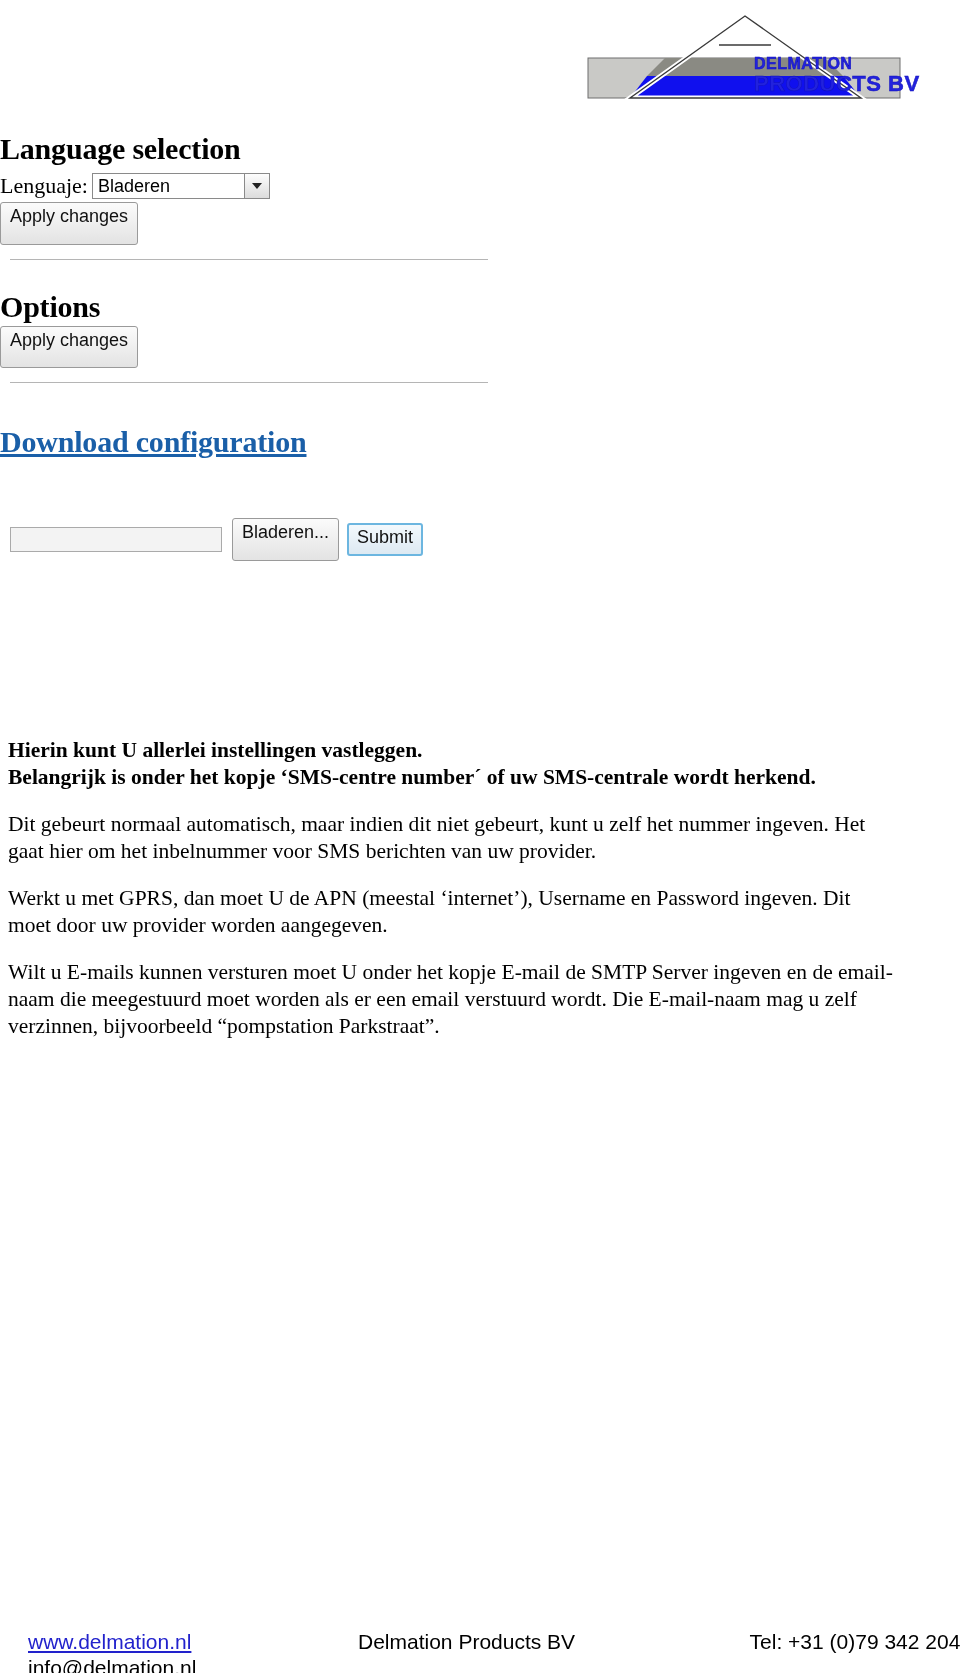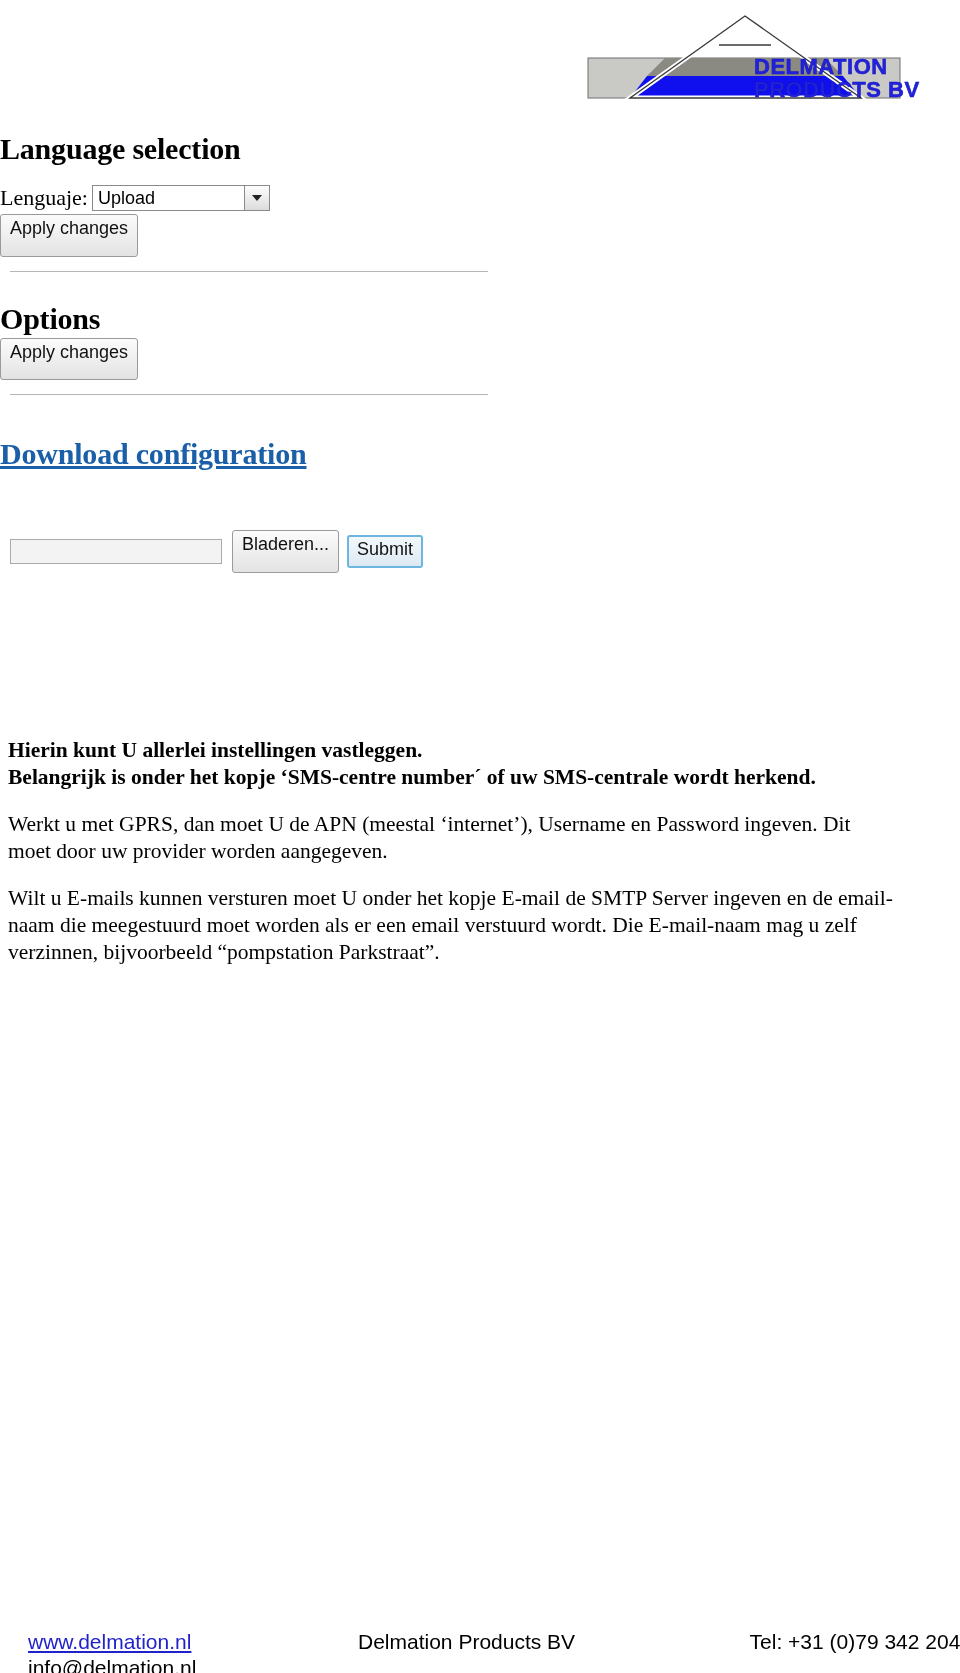--- a/index.html
+++ b/index.html
@@ -29,21 +29,21 @@
     position: absolute;
     left: 168px;
     top: 42px;
     line-height: 1.0;
     font-family: "Liberation Sans", sans-serif;
     font-weight: 700;
     letter-spacing: 0.5px;
   }
   .logo-line {
     color: #2222dd;
-    font-size: 22px;
+    font-size: 16px;
     -webkit-text-stroke: 0.5px #1111bb;
     white-space: nowrap;
   }
   .logo-line.line2 { font-size: 22px; margin-top: 1px; }
 
   
   #webui {
     position: absolute;
     left: 0;
     top: 132px;
@@ -58,21 +58,21 @@
     line-height: 1.1;
     letter-spacing: -0.2px;
   }
   .ui-heading.link-heading {
     color: #1a5fa8;
     text-decoration: underline;
   }
   .row {
     display: flex;
     align-items: center;
-    margin-top: 20px;
+    margin-top: 8px;
   }
   .field-label {
     font-family: "Liberation Serif", serif;
     font-size: 22px;
     color: #000;
     margin-right: 4px;
   }
   .select-box {
     display: inline-flex;
     align-items: center;
@@ -236,21 +236,21 @@
   </div>
 </div>
 
 <div id="webui">
 
   <div>
     <h2 class="ui-heading">Language selection</h2>
     <div class="row">
       <span class="field-label">Lenguaje:</span>
       <span class="select-box">
-        <span class="select-value">Upload</span>
+        <span class="select-value">Bladeren</span>
         <span class="select-arrow-btn">
             <span class="caret"></span>
           </span>
       </span>
     </div>
     <div>
       <span class="btn apply">Apply changes</span>
     </div>
   </div>
 
@@ -275,20 +275,21 @@
       <span class="btn">Bladeren...</span>
       <span class="btn focused">Submit</span>
     </div>
   </div>
 
 </div>
 
 <div id="prose">
   <p class="tight bold">Hierin kunt U allerlei instellingen vastleggen.</p>
   <p class="bold">Belangrijk is onder het kopje ‘SMS-centre number´ of uw SMS-centrale wordt herkend.</p>
+  <p>Dit gebeurt normaal automatisch, maar indien dit niet gebeurt, kunt u zelf het nummer ingeven. Het gaat hier om het inbelnummer voor SMS berichten van uw provider.</p>
   <p>Werkt u met GPRS, dan moet U de APN (meestal ‘internet’), Username en Password ingeven. Dit moet door uw provider worden aangegeven.</p>
   <p>Wilt u E-mails kunnen versturen moet U onder het kopje E-mail de SMTP Server ingeven en de email-naam die meegestuurd moet worden als er een email verstuurd wordt. Die E-mail-naam mag u zelf verzinnen, bijvoorbeeld “pompstation Parkstraat”.</p>
 </div>
 
 <div id="footer">
   <div class="footer-grid">
     <div class="f-left">
       <a class="footer-link" href="#">www.delmation.nl</a>
       <span class="footer-plain">info@delmation.nl</span>
     </div>

